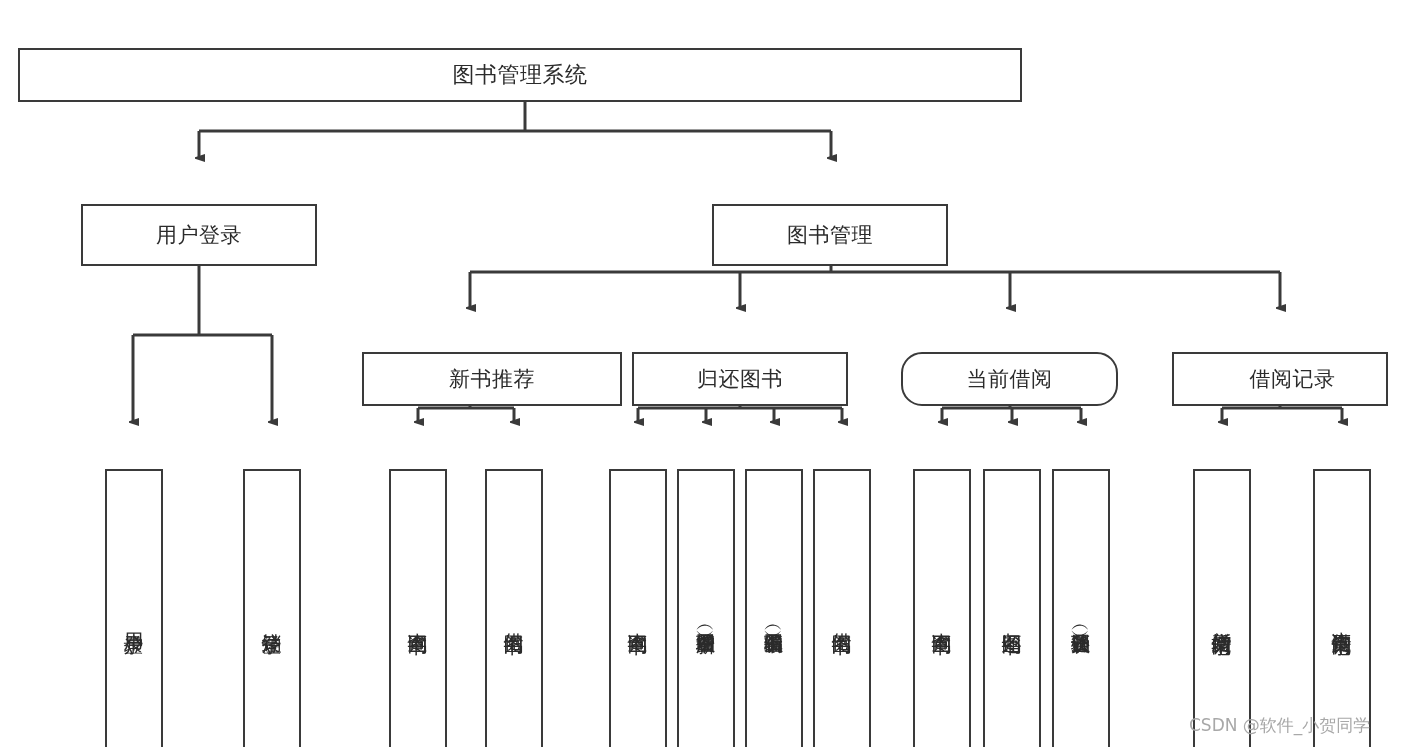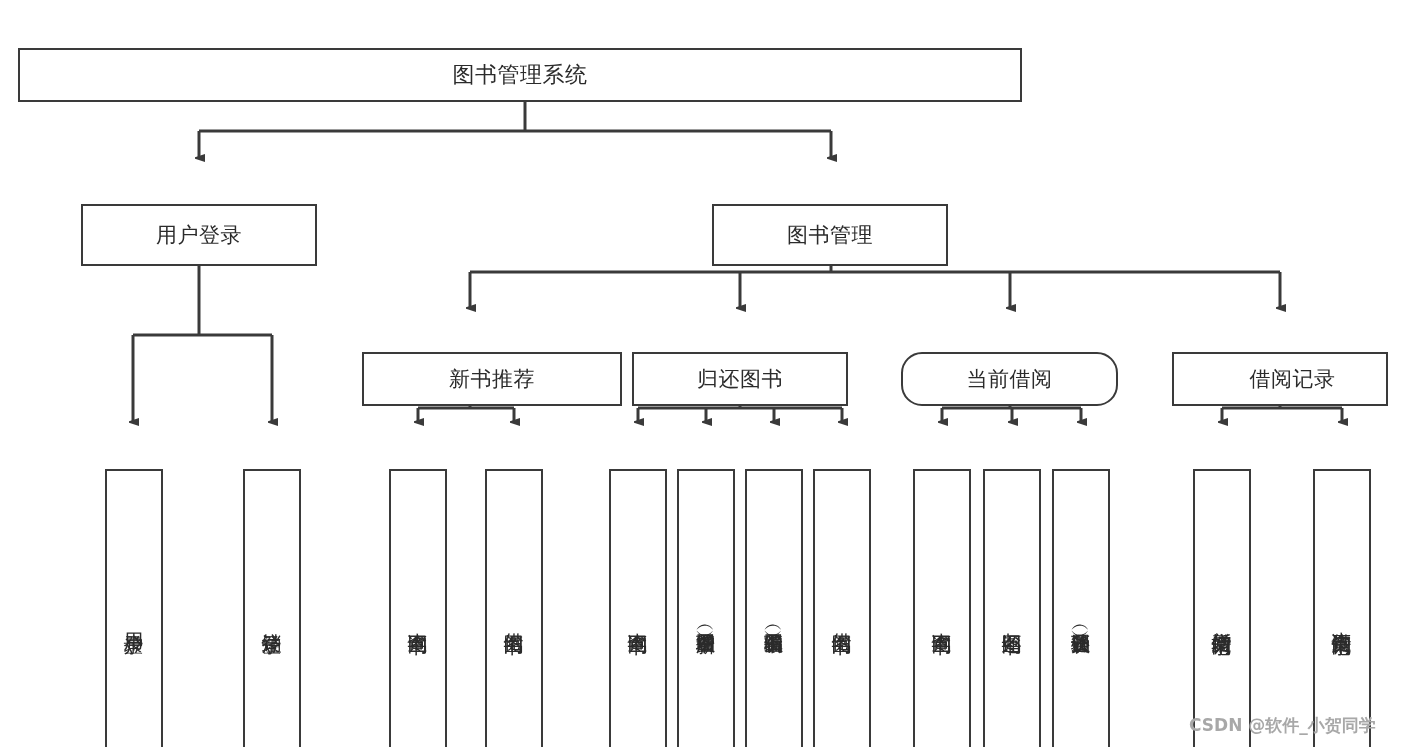--- a/index.html
+++ b/index.html
@@ -67,21 +67,20 @@
   }
   #watermark {
     position: absolute;
     left: 1189px;
     top: 714px;
     font-size: 17px;
     color: #a8a8a8;
     white-space: nowrap;
     z-index: 5;
     font-family: "DejaVu Sans", "Liberation Sans", sans-serif;
-    font-weight: bold;
   }
 </style>
 </head>
 <body>
 
 <div id="diagram-root">
 
   <svg id="edges-layer" viewBox="0 0 1405 747" xmlns="http://www.w3.org/2000/svg">
     <defs>
       <marker id="arrow" markerWidth="10" markerHeight="10" refX="5" refY="6" orient="auto" markerUnits="userSpaceOnUse">

